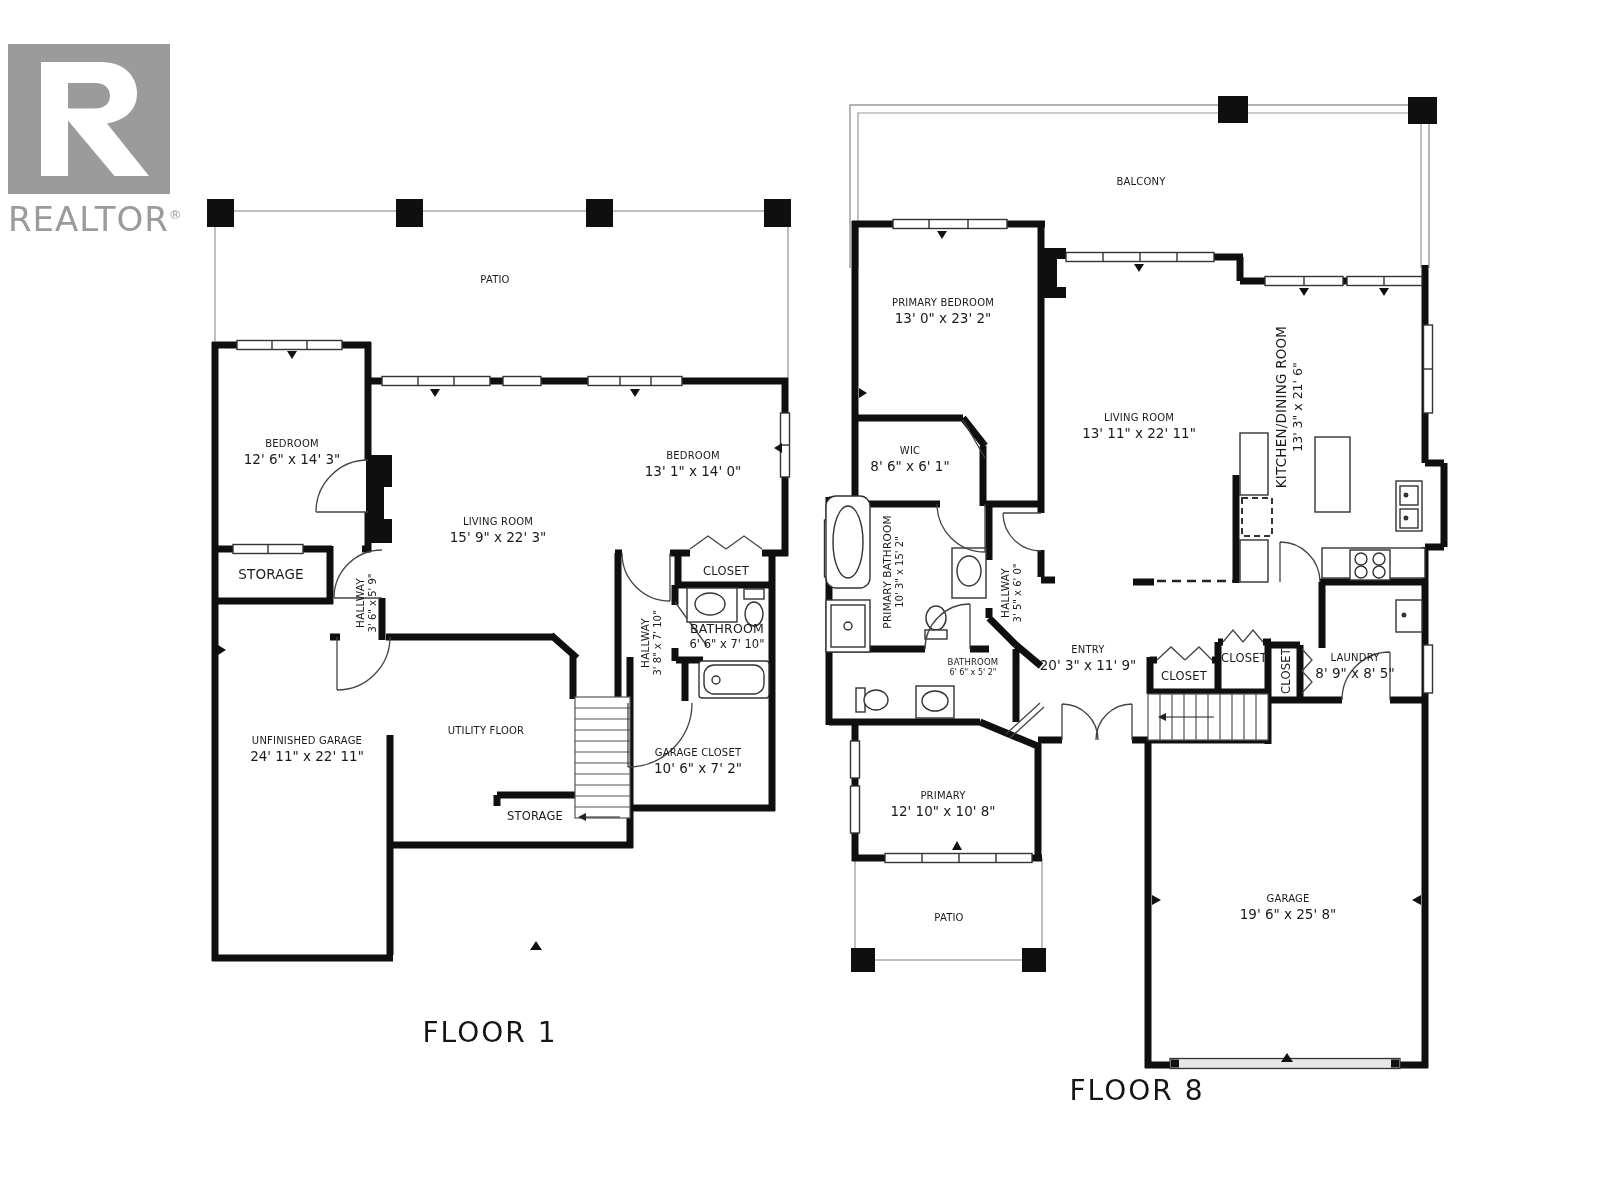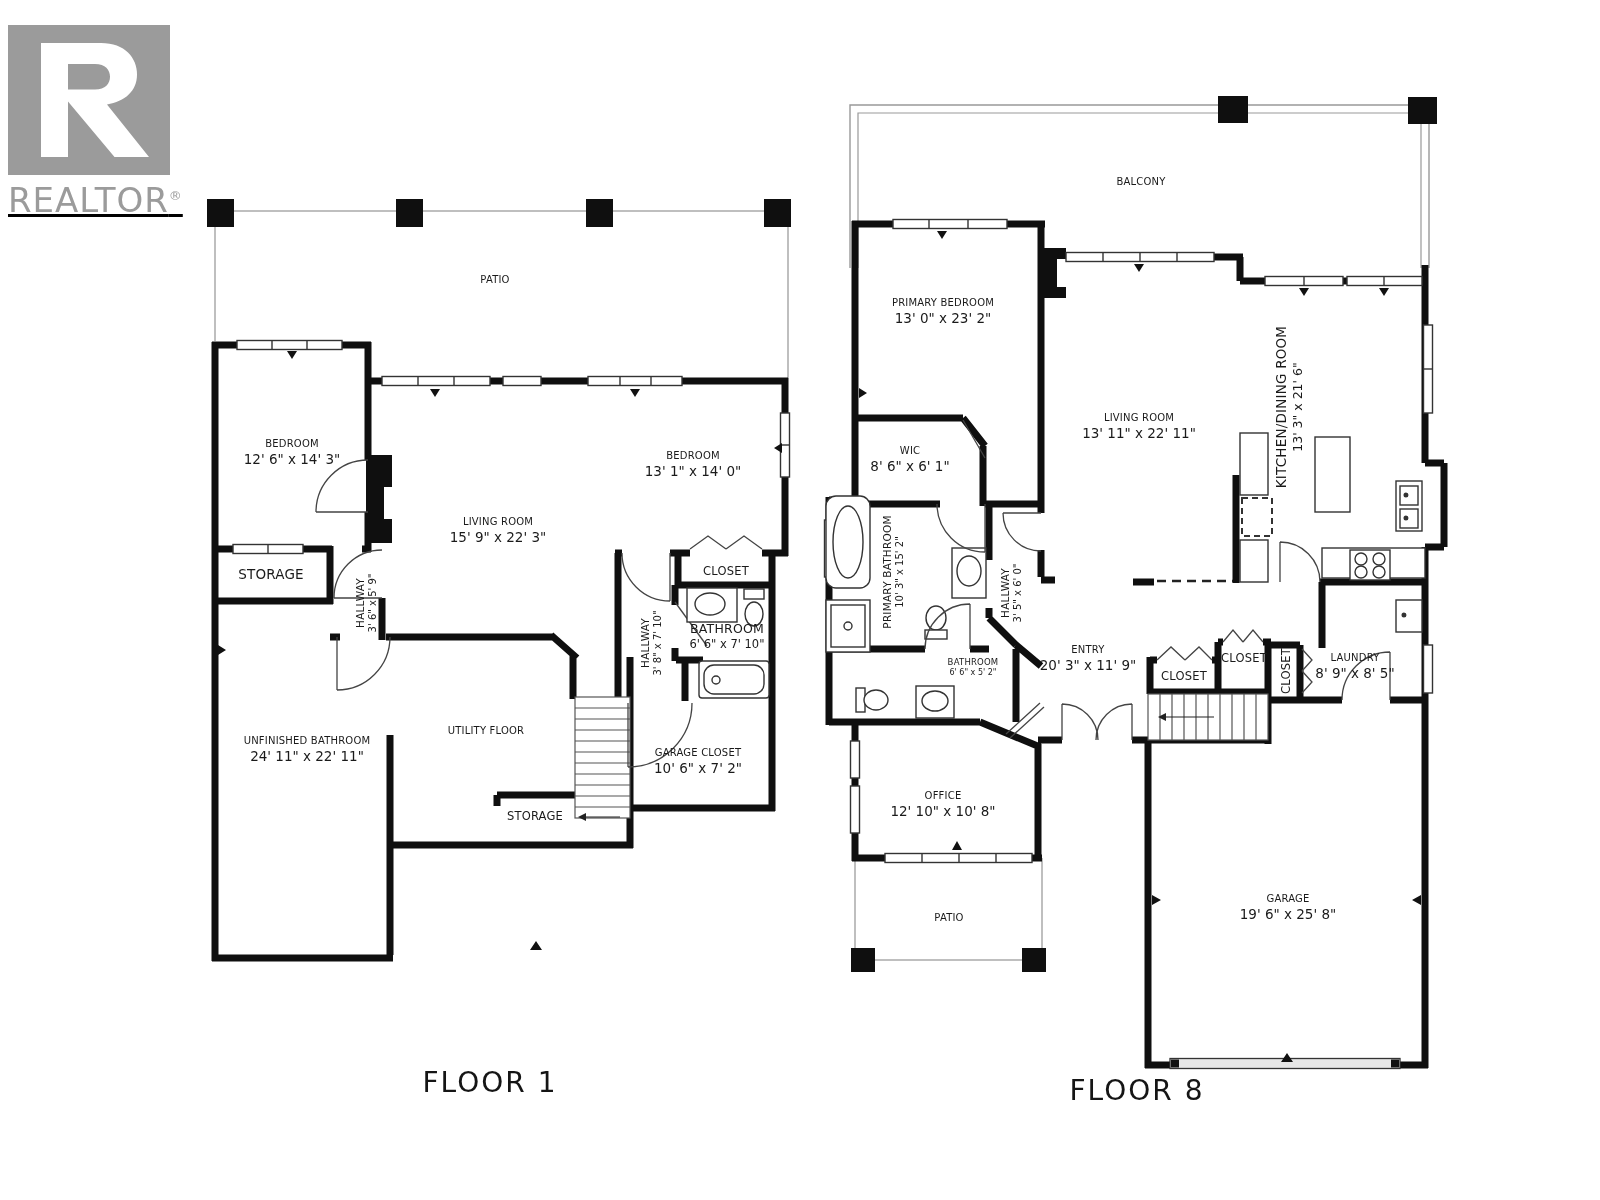--- a/index.html
+++ b/index.html
@@ -11,21 +11,21 @@
   .lbl .nm{display:block;font-size:10px;letter-spacing:.2px;}
   .lbl .dm{display:block;font-size:13.5px;}
   .lbl.vert{transform:translate(-50%,-50%) rotate(-90deg);}
   .lbl.hall .nm{font-size:10.5px}.lbl.hall .dm{font-size:10px}
   .lbl.small .nm{font-size:11.5px}
   .lbl.tiny .nm{font-size:8.5px}.lbl.tiny .dm{font-size:8px}
   .lbl.kit .nm{font-size:13.5px}.lbl.kit .dm{font-size:12.5px}
   .lbl.bath .nm{font-size:12.5px}.lbl.bath .dm{font-size:11.5px}
   .caption{position:absolute;transform:translate(-50%,-50%);font-size:28px;color:#151515;
            letter-spacing:2px;}
-  .logo{position:absolute;left:8px;top:25px;width:168px;text-decoration:underline;}
+  .logo{position:absolute;left:8px;top:44px;width:168px;}
   .logo-text{margin-top:4px;font-size:34px;color:#9b9b9b;letter-spacing:1px;line-height:1;}
   .logo-text sup{font-size:13px;}
 </style>
 </head>
 <body>
 
 <div id="page">
 
   <div class="logo">
     <svg width="162" height="150" viewBox="0 0 108 100" style="position:static">
@@ -271,34 +271,34 @@
     </div>
   <div class="lbl bath" style="left:727px;top:636px">
       <span class="nm">BATHROOM</span>
       <span class="dm">6' 6" x 7' 10"</span>
     </div>
   <div class="lbl vert hall" style="left:652px;top:643px">
       <span class="nm">HALLWAY</span>
       <span class="dm">3' 8" x 7' 10"</span>
     </div>
   <div class="lbl" style="left:307px;top:750px">
-      <span class="nm">UNFINISHED BATHROOM</span>
+      <span class="nm">UNFINISHED GARAGE</span>
       <span class="dm">24' 11" x 22' 11"</span>
     </div>
   <div class="lbl" style="left:486px;top:731px">
       <span class="nm">UTILITY FLOOR</span>
     </div>
   <div class="lbl" style="left:698px;top:762px">
       <span class="nm">GARAGE CLOSET</span>
       <span class="dm">10' 6" x 7' 2"</span>
     </div>
   <div class="lbl small" style="left:535px;top:816px">
       <span class="nm">STORAGE</span>
     </div>
-  <div class="caption" style="left:490px;top:1082px">FLOOR 1</div>
+  <div class="caption" style="left:490px;top:1032px">FLOOR 1</div>
 
   <div class="lbl" style="left:1141px;top:182px">
       <span class="nm">BALCONY</span>
     </div>
   <div class="lbl" style="left:943px;top:312px">
       <span class="nm">PRIMARY BEDROOM</span>
       <span class="dm">13' 0" x 23' 2"</span>
     </div>
   <div class="lbl" style="left:910px;top:460px">
       <span class="nm">WIC</span>
@@ -335,21 +335,21 @@
       <span class="nm">CLOSET</span>
     </div>
   <div class="lbl vert small" style="left:1286px;top:671px">
       <span class="nm">CLOSET</span>
     </div>
   <div class="lbl" style="left:1355px;top:667px">
       <span class="nm">LAUNDRY</span>
       <span class="dm">8' 9" x 8' 5"</span>
     </div>
   <div class="lbl" style="left:943px;top:805px">
-      <span class="nm">OFFICE</span>
+      <span class="nm">PRIMARY</span>
       <span class="dm">12' 10" x 10' 8"</span>
     </div>
   <div class="lbl" style="left:949px;top:918px">
       <span class="nm">PATIO</span>
     </div>
   <div class="lbl" style="left:1288px;top:908px">
       <span class="nm">GARAGE</span>
       <span class="dm">19' 6" x 25' 8"</span>
     </div>
   <div class="caption" style="left:1137px;top:1090px">FLOOR 8</div>

